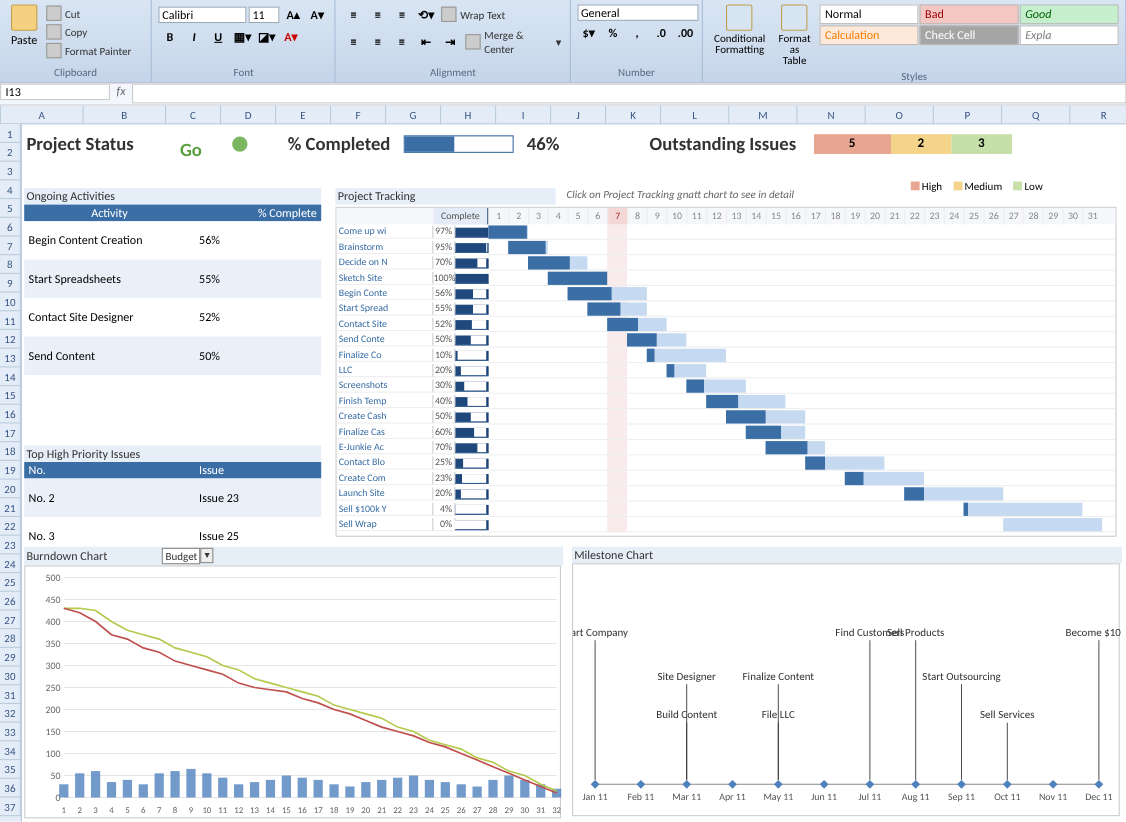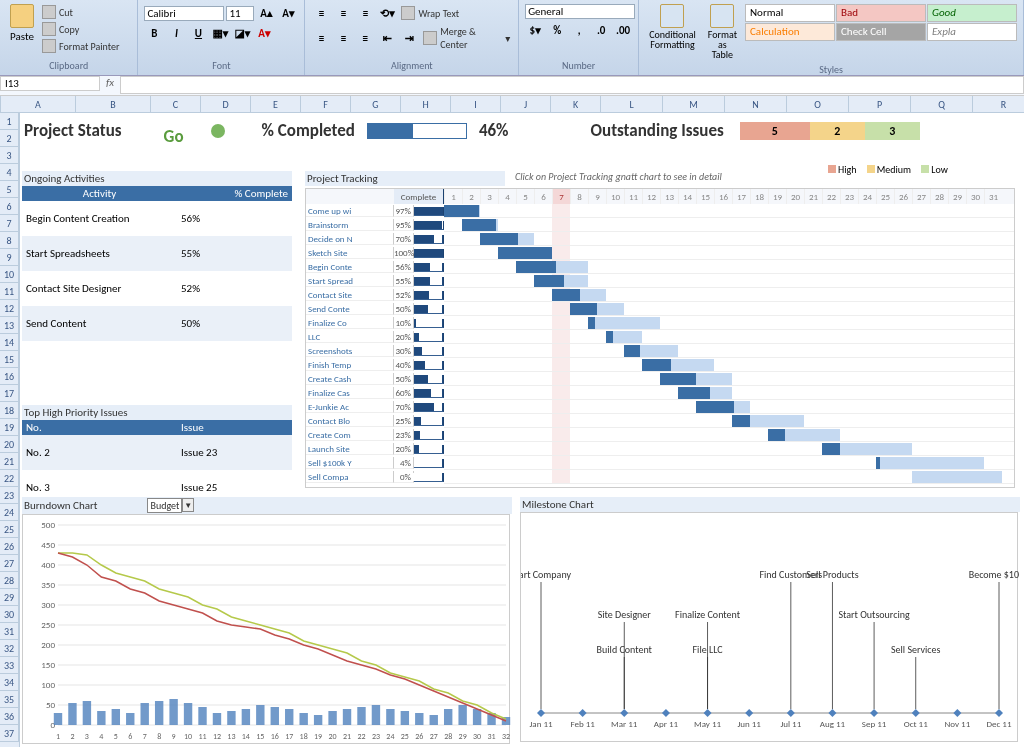--- a/index.html
+++ b/index.html
@@ -622,21 +622,21 @@
                   <div class="gpbar">
                     <div class="gpbar-in" style="width:28.799999999999997px;margin-left:0.20000000000000284px"></div>
                   </div>
                   <div class="gtrack">
                     <div class="gtoday-col" style="left: 108px;"></div>
                     <div class="gbar" style="left: 432px; width: 108px;"></div>
                     <div class="gbar-done" style="left: 432px; width: 4.32px;"></div>
                   </div>
                 </div>
                 <div class="grow">
-                  <div class="gname">Sell Compa</div>
+                  <div class="gname">Sell Wrap</div>
                   <div class="gpct">0%</div>
                   <div class="gpbar">
                     <div class="gpbar-in" style="width:30px;margin-left:-1px"></div>
                   </div>
                   <div class="gtrack">
                     <div class="gtoday-col" style="left: 108px;"></div>
                     <div class="gbar" style="left: 468px; width: 90px;"></div>
                     <div class="gbar-done" style="left: 468px; width: 0px;"></div>
                   </div>
                 </div>

